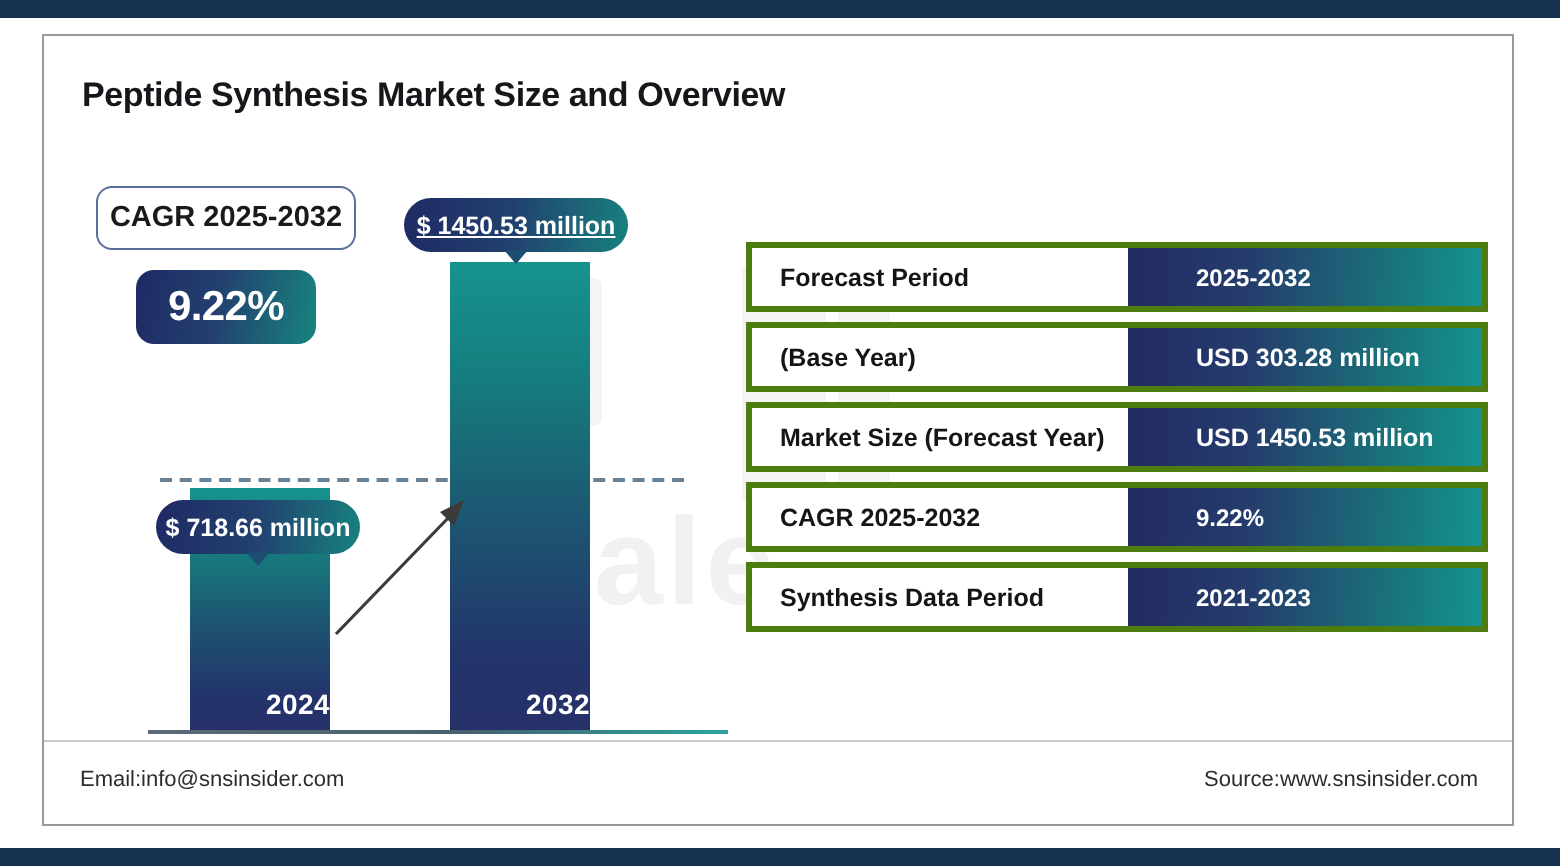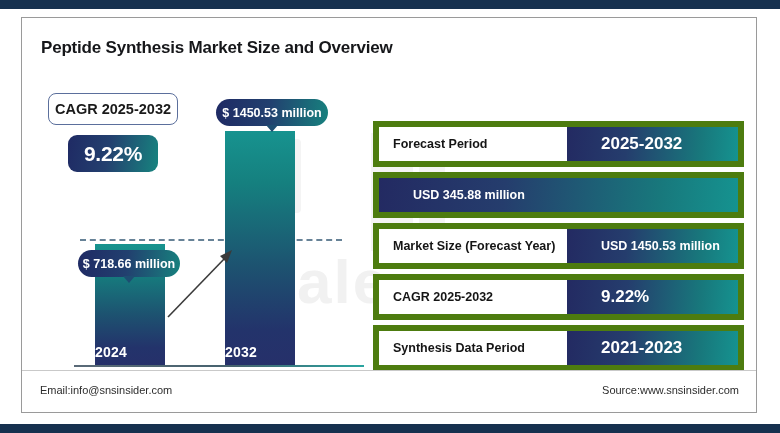--- a/index.html
+++ b/index.html
@@ -152,21 +152,21 @@
 
   .bar {
     position: absolute;
     background: linear-gradient(180deg, #17938f 0%, #15807f 22%, #1d5270 58%, #23336b 85%, #26306a 100%);
   }
   .bar.b2024 { left: 73px;  top: 226px; width: 70px;  height: 122px; }
   .bar.b2032 { left: 203px; top: 113px; width: 70px;  height: 235px; }
   .bar-year {
     position: absolute;
     width: 70px;
-    text-align: left;
+    text-align: right;
     font-size: 14px;
     font-weight: 700;
     color: #ffffff;
     letter-spacing: .2px;
   }
   .bar-year.y2024 { left: 73px;  top: 326px; }
   .bar-year.y2032 { left: 203px; top: 326px; }
 
   
   .tip {
@@ -189,44 +189,44 @@
     position: absolute;
     bottom: -6px;
     left: 50%;
     margin-left: -6px;
     width: 0; height: 0;
     border-left: 6px solid transparent;
     border-right: 6px solid transparent;
     border-top: 7px solid #1e4d72;
   }
   .tip.t2024 { left: 56px;  top: 192px; width: 102px; margin-top: 40px; }
-  .tip.t2032 { left: 194px; top: 81px;  width: 112px; }
+  .tip.t2032 { left: 180px; top: 81px;  width: 112px; text-decoration: underline; }
 
   .growth-arrow {
     position: absolute;
     left: 140px;
     top: 225px;
     width: 80px;
     height: 80px;
     pointer-events: none;
   }
 
   
   .spec-table {
     position: absolute;
     left: 351px;
     top: 103px;
     width: 371px;
   }
   .spec-row {
     position: relative;
     display: flex;
-    height: 46px;
+    height: 35px;
     margin-bottom: 5px;
-    border: 6px solid #4d7c0f;
+    border: 3px solid #4d7c0f;
     box-sizing: border-box;
     background: #ffffff;
   }
   .spec-label {
     width: 188px;
     display: flex;
     align-items: center;
     padding-left: 14px;
     box-sizing: border-box;
     font-size: 12.5px;
@@ -235,21 +235,21 @@
     white-space: nowrap;
   }
   .spec-value {
     flex: 1;
     display: flex;
     align-items: center;
     padding-left: 34px;
     box-sizing: border-box;
     background: linear-gradient(95deg, #232a62 0%, #253d6d 35%, #18787c 78%, #159390 100%);
     color: #ffffff;
-    font-size: 17px;
+    font-size: 12px;
     font-weight: 700;
     white-space: nowrap;
   }
   .spec-row.em .spec-value { font-size: 12.5px; }
 
   
   .foot-sep {
     position: absolute;
     left: 0;
     top: 352px;
@@ -311,21 +311,22 @@
     </div>
 
     <div class="spec-table">
 
       <div class="spec-row">
         <div class="spec-label">Forecast Period</div>
         <div class="spec-value">2025-2032</div>
       </div>
 
       <div class="spec-row em">
-        <div class="spec-value">USD  345.88 million</div>
+        <div class="spec-label">(Base Year)</div>
+        <div class="spec-value">USD  303.28 million</div>
       </div>
 
       <div class="spec-row em">
         <div class="spec-label">Market Size (Forecast Year)</div>
         <div class="spec-value">USD  1450.53 million</div>
       </div>
 
       <div class="spec-row">
         <div class="spec-label">CAGR 2025-2032</div>
         <div class="spec-value">9.22%</div>

